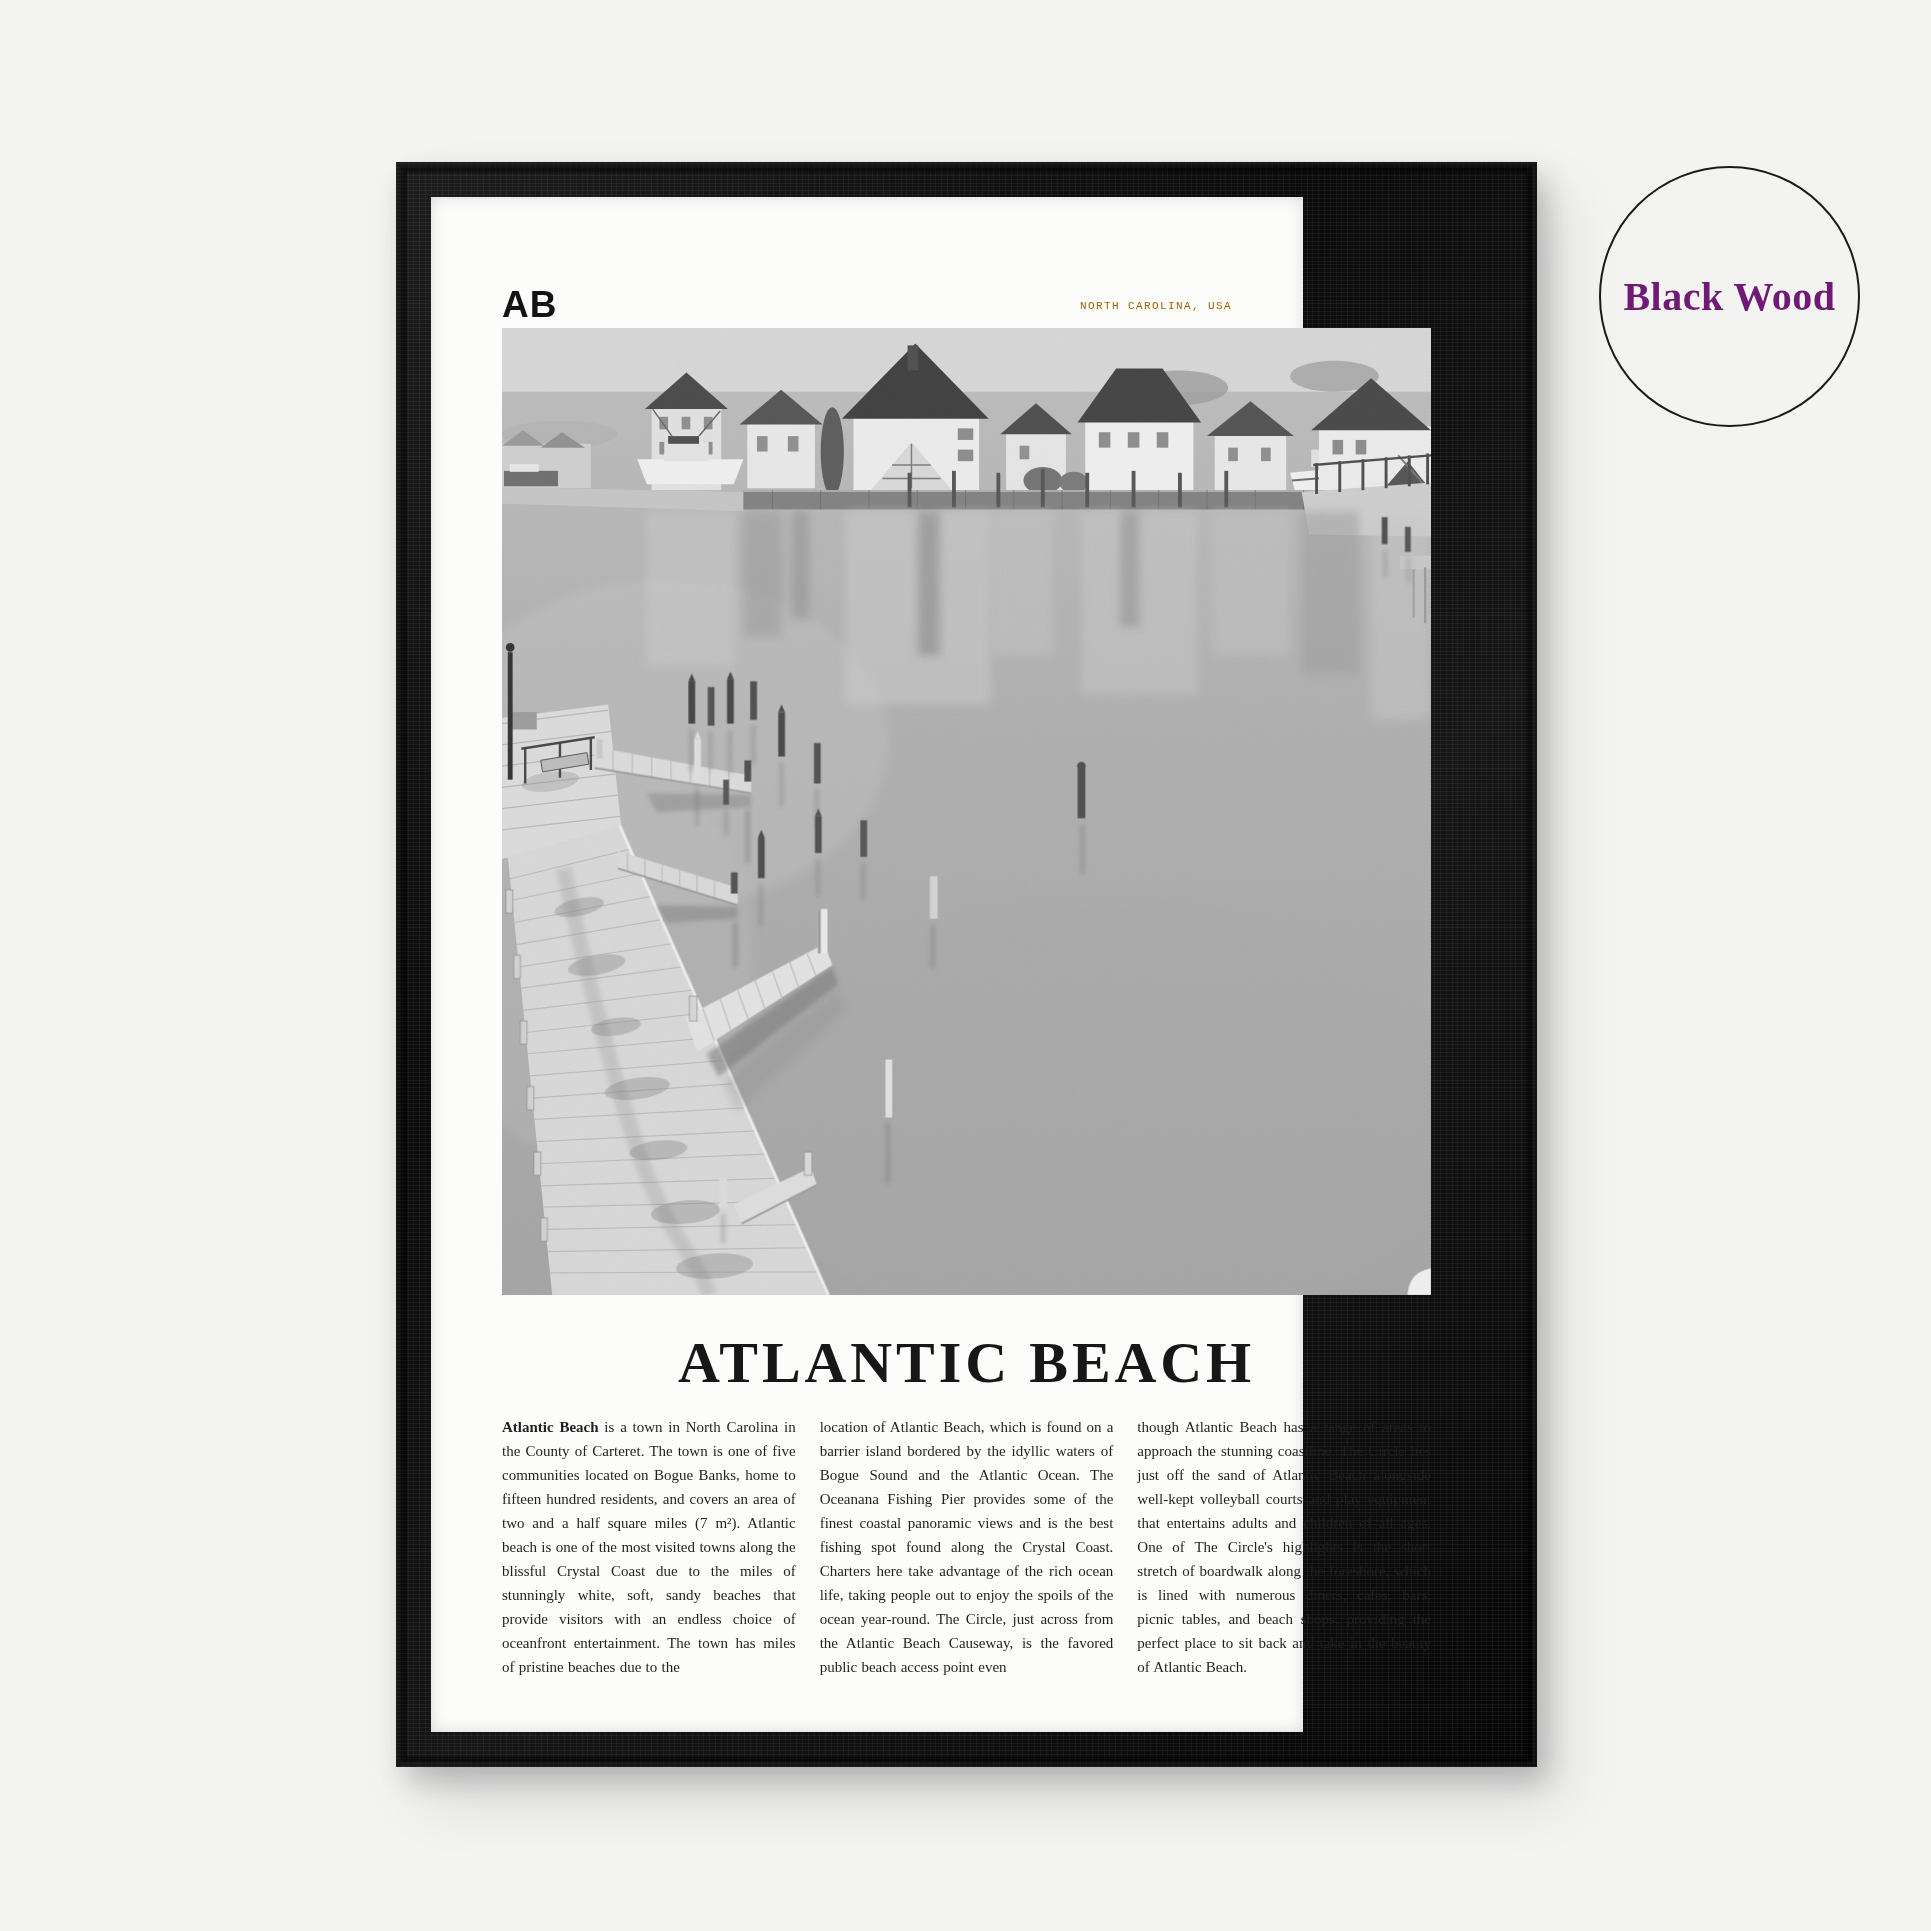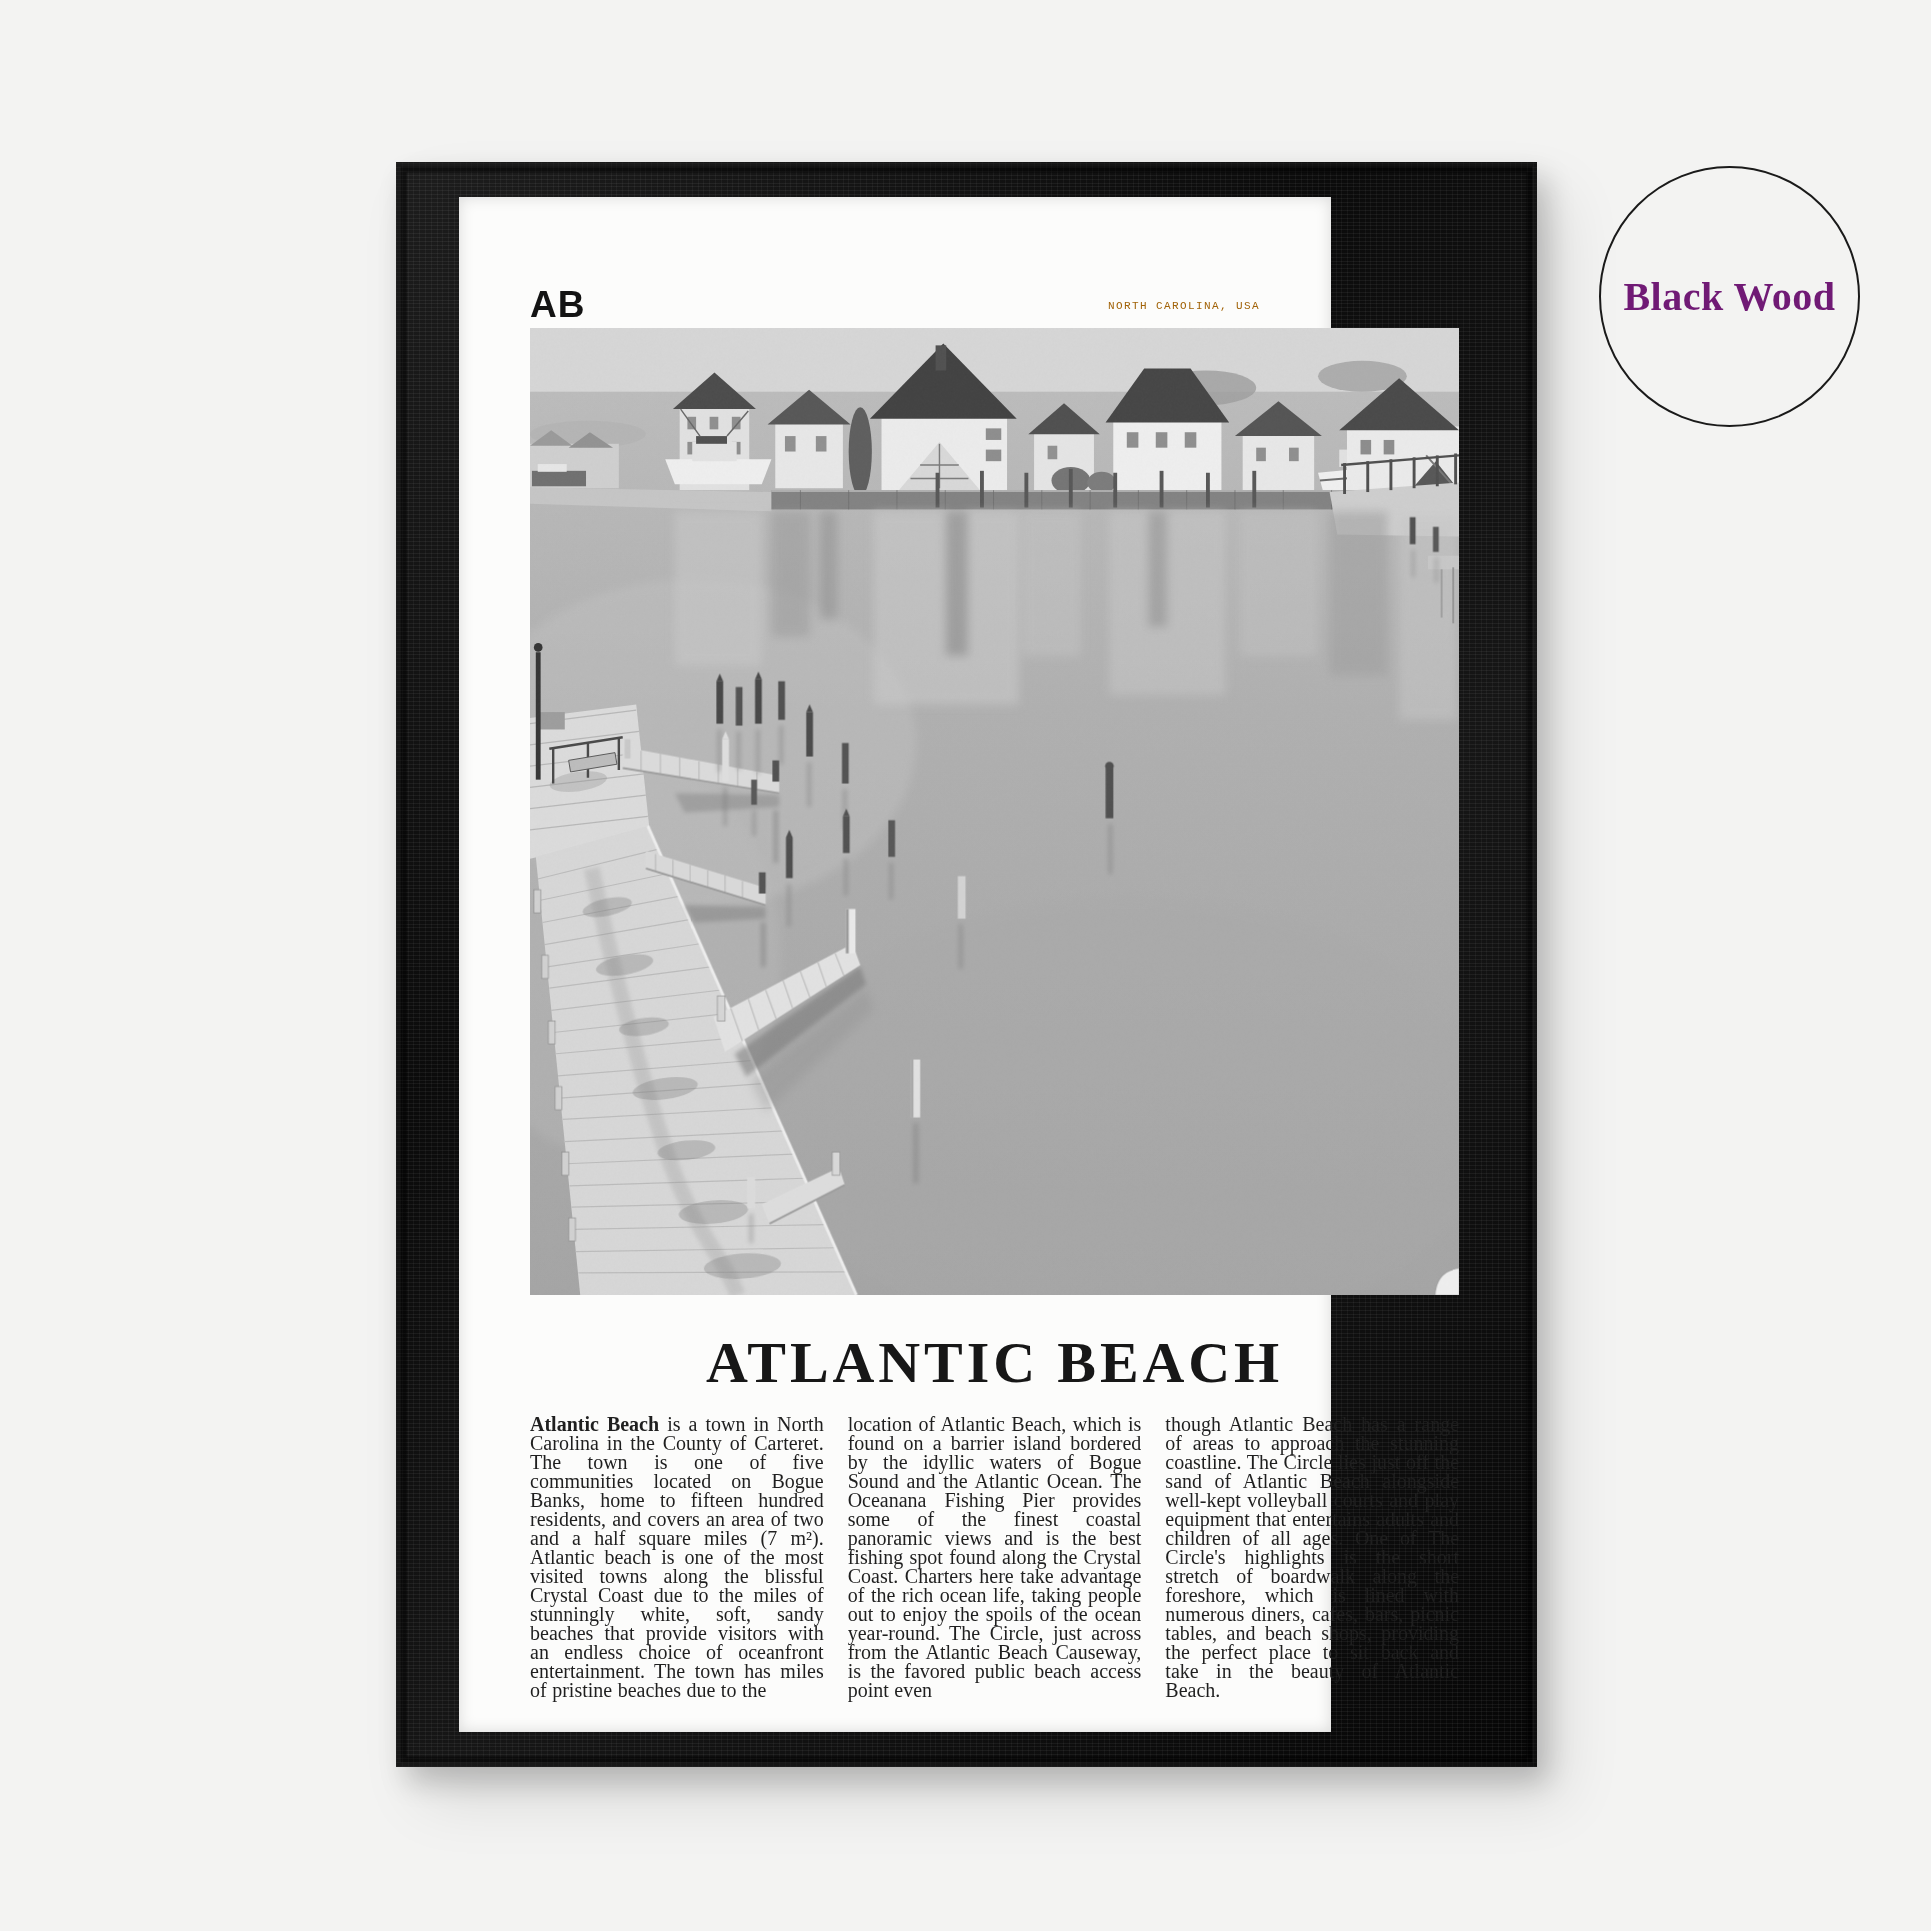--- a/index.html
+++ b/index.html
@@ -18,21 +18,20 @@
       linear-gradient(135deg,#1d1d1d 0%,#0b0b0b 35%,#161616 60%,#060606 100%);
     box-shadow:
       inset 0 0 0 4.8px rgba(255,255,255,.05),
       inset 0 0 0 10.6px rgba(0,0,0,.45),
       9.7px 15.4px 27px rgba(0,0,0,.20),
       25px 33px 58px rgba(0,0,0,.10);
   }
   .mat{
     position:relative;width:872px;height:1535px;background:#fcfcfb;
     box-shadow: inset 0 0 15.4px rgba(0,0,0,.14);
-    margin-left: 28px;
   }
   
   .initials{
     position:absolute;left:71px;top:89px;
     font-weight:800;font-size:37px;line-height:1;letter-spacing:1px;color:#131313;
   }
   .location{
     position:absolute;right:71px;top:104px;
     font-size:11px;line-height:1;letter-spacing:1.4px;color:#a16207;font-weight:400;font-family:Liberation Mono, monospace;
   }
@@ -49,21 +48,21 @@
     font-weight:700;font-size:58px;line-height:1;letter-spacing:3.9px;color:#171717;
   }
   
   .columns{
     position:absolute;left:71px;top:1218px;width:929px;
     display:flex;gap:24px;
   }
   .col{
     flex:1;margin:0;
     font-family:"Liberation Serif", serif;
-    font-size:20px;line-height:19px;color:#1f1f1f;
+    font-size:15px;line-height:24px;color:#1f1f1f;
     text-align:justify;word-spacing:0.5px;
   }
   .col b{font-weight:700;}
   
   .badge{
     position:absolute;left:1599px;top:166px;width:261px;height:261px;
     border:2.9px solid #1a1a1a;border-radius:50%;box-sizing:border-box;
     display:flex;align-items:center;justify-content:center;
   }
   .badge span{

